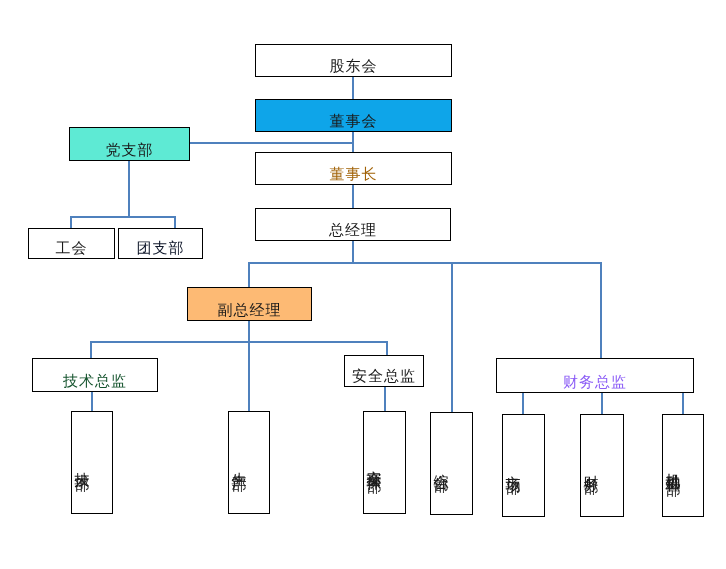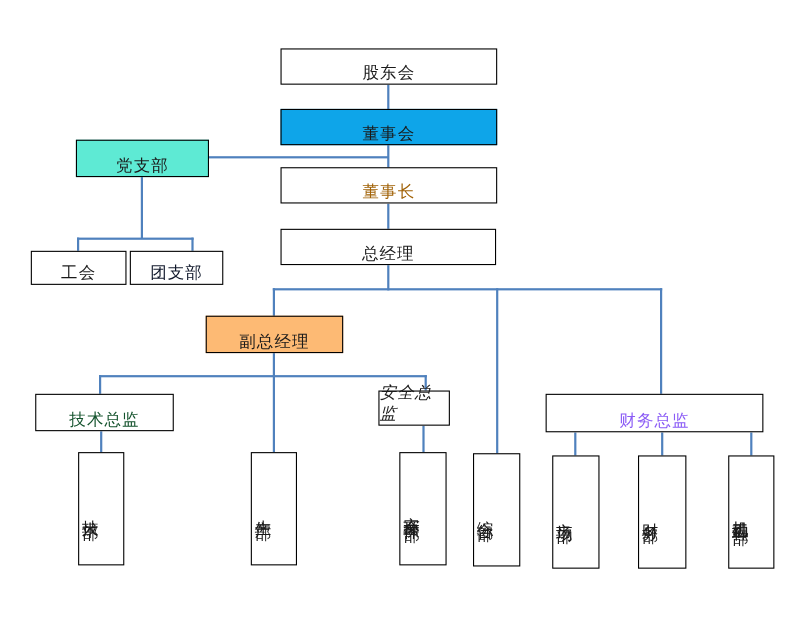--- a/index.html
+++ b/index.html
@@ -90,21 +90,21 @@
   <div class="node" style="left: 118px; top: 228px; width: 85px; height: 31px; border-color: rgb(0, 0, 0); background: rgb(255, 255, 255); color: #0f172a;">
       <span>团支部</span>
     </div>
 
   <div class="node" style="left: 187px; top: 287px; width: 125px; height: 34px; border-color: rgb(0, 0, 0); background: #fdba74; color: rgb(26, 26, 26);">
       <span>副总经理</span>
     </div>
   <div class="node" style="left: 32px; top: 358px; width: 126px; height: 34px; border-color: rgb(0, 0, 0); background: rgb(255, 255, 255); color: #14532d;">
       <span>技术总监</span>
     </div>
-  <div class="node" style="left: 344px; top: 355px; width: 65px; height: 32px; border-color: rgb(0, 0, 0); background: rgb(255, 255, 255); color: rgb(26, 26, 26); font-style: italic;">
+  <div class="node" style="left: 344px; top: 355px; width: 80px; height: 32px; border-color: rgb(0, 0, 0); background: rgb(255, 255, 255); color: rgb(26, 26, 26);">
       <span>安全总监</span>
     </div>
   <div class="node" style="left: 496px; top: 358px; width: 198px; height: 35px; border-color: rgb(0, 0, 0); background: rgb(255, 255, 255); color: #8b5cf6;">
       <span>财务总监</span>
     </div>
 
   <div class="node vert" style="left: 71px; top: 411px; width: 42px; height: 103px; border-color: rgb(0, 0, 0); background: rgb(255, 255, 255); color: rgb(26, 26, 26);">
       <span>技术部</span>
     </div>
   <div class="node vert" style="left: 228px; top: 411px; width: 42px; height: 103px; border-color: rgb(0, 0, 0); background: rgb(255, 255, 255); color: rgb(26, 26, 26);">

